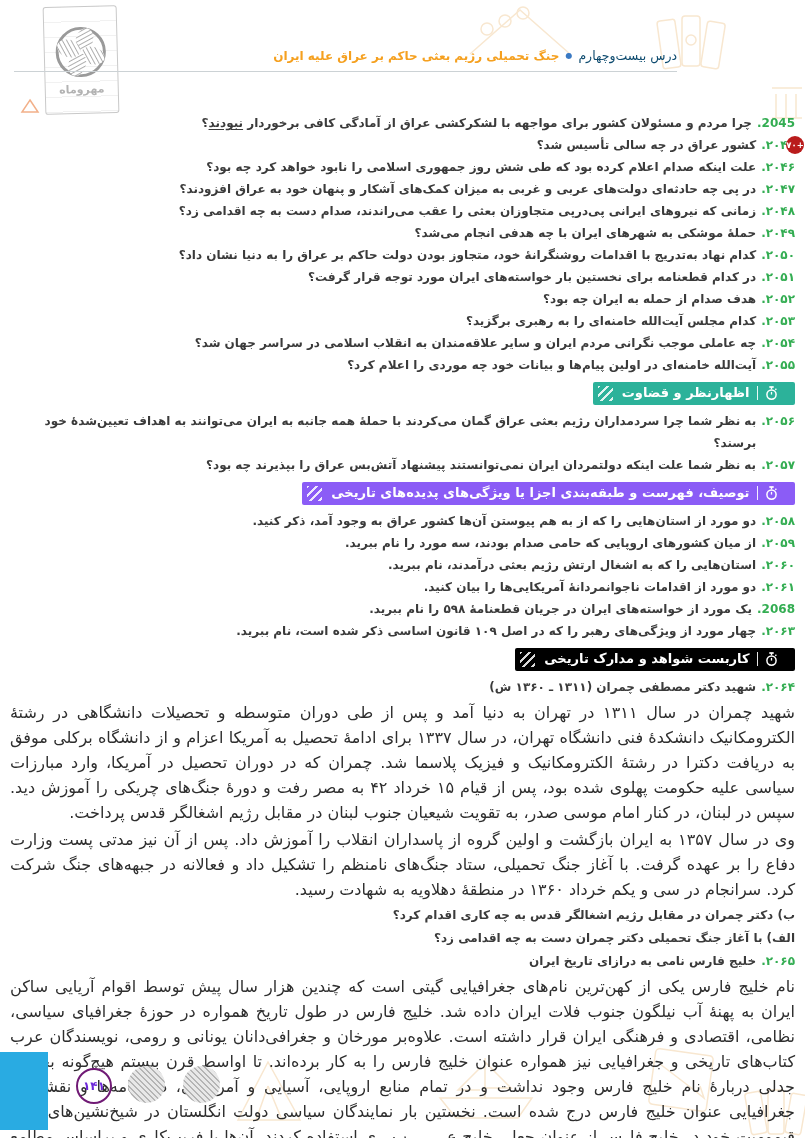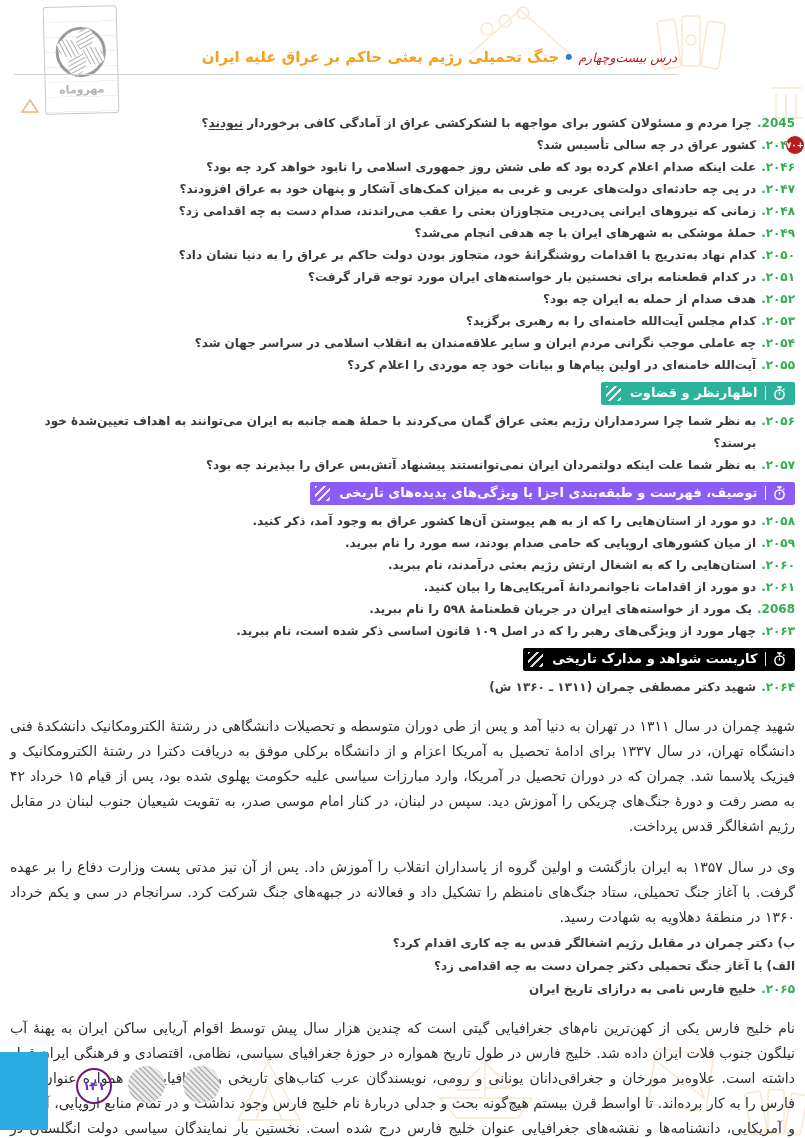--- a/index.html
+++ b/index.html
@@ -17,52 +17,52 @@
     background:repeating-linear-gradient(#fff 0 14px, #f1f1f1 14px 15px);
     display:flex; flex-direction:column; align-items:center; justify-content:center; gap:4px;
   }
   .logo-text{color:#b3b3b3; font-weight:bold; font-size:11px; direction:rtl;}
   
   .header{
     position:absolute; top:48px; right:128px; left:14px;
     display:flex; align-items:center; gap:6px; direction:rtl;
     border-bottom:1px solid #ccd2d5; padding-bottom:8px;
   }
-  .lesson-label{color:#b91c1c; font-size:12.5px;font-style:italic;}
+  .lesson-label{color:#0c4a6e; font-size:12.5px;}
   .header-dot{color:#3a79c3; font-size:8px; line-height:1;}
-  .lesson-title{color:#f5a01f; font-weight:bold; font-size:15px;}
+  .lesson-title{color:#f5a01f; font-weight:bold; font-size:12px;}
   
   .content{position:absolute; top:112px; right:10px; left:10px;}
   .q{
     position:relative; display:flex; gap:5px; align-items:baseline;
     line-height:22px; font-size:12px; font-weight:bold; color:#3b3b3b;
   }
   .q .num{color:#33ad52; white-space:nowrap; font-weight:bold;}
   .q .uline{text-decoration:underline; text-underline-offset:2px;}
   .badge{
     position:absolute; right:-9px; top:2px; width:18px; height:18px; border-radius:50%;
     background:#b91c1c; color:#fff; font-size:8.5px; font-weight:bold;
     display:flex; align-items:center; justify-content:center;
   }
   .bar{
     display:flex; width:fit-content; align-items:center; gap:7px;
-    margin:6px 0 5px; padding:3px 9px 4px 5px; border-radius:2px;
+    margin:6px 0 5px; padding:3px 17px 4px 5px; border-radius:2px;
     color:#fff; font-weight:bold; font-size:13px; line-height:16px;
   }
   .bar.teal{background:#2cb29a;}
   .bar.red{background:#8b5cf6;text-align:right;}
   .bar.green{background:#000000;}
   .bicon{display:flex; align-items:center;}
   .bsep{width:1.5px; height:14px; background:rgba(255,255,255,.9);}
   .bhatch{
     width:15px; height:15px; align-self:center; margin-right:2px;
     background:repeating-linear-gradient(135deg, rgba(255,255,255,.85) 0 2px, transparent 2px 6px);
   }
   .para{
-    margin:16px 0 2px; font-size:14px; font-weight:400; color:#2e2e2e;
+    margin:2px 0 2px; font-size:16px; font-weight:400; color:#2e2e2e;
     line-height:25px; text-align:justify;
   }
   .sub{font-size:12px; font-weight:bold; color:#3b3b3b; line-height:23px;}
   
   .blue-block{position:absolute; left:0; top:1052px; width:48px; height:78px; background:#29abe2;}
   .page-circle{
     position:absolute; left:76px; top:1068px; width:32px; height:32px; border-radius:50%;
     border:2px solid #701a75; color:#6d28d9; font-weight:bold; font-size:12px;
     display:flex; align-items:center; justify-content:center;
   }

